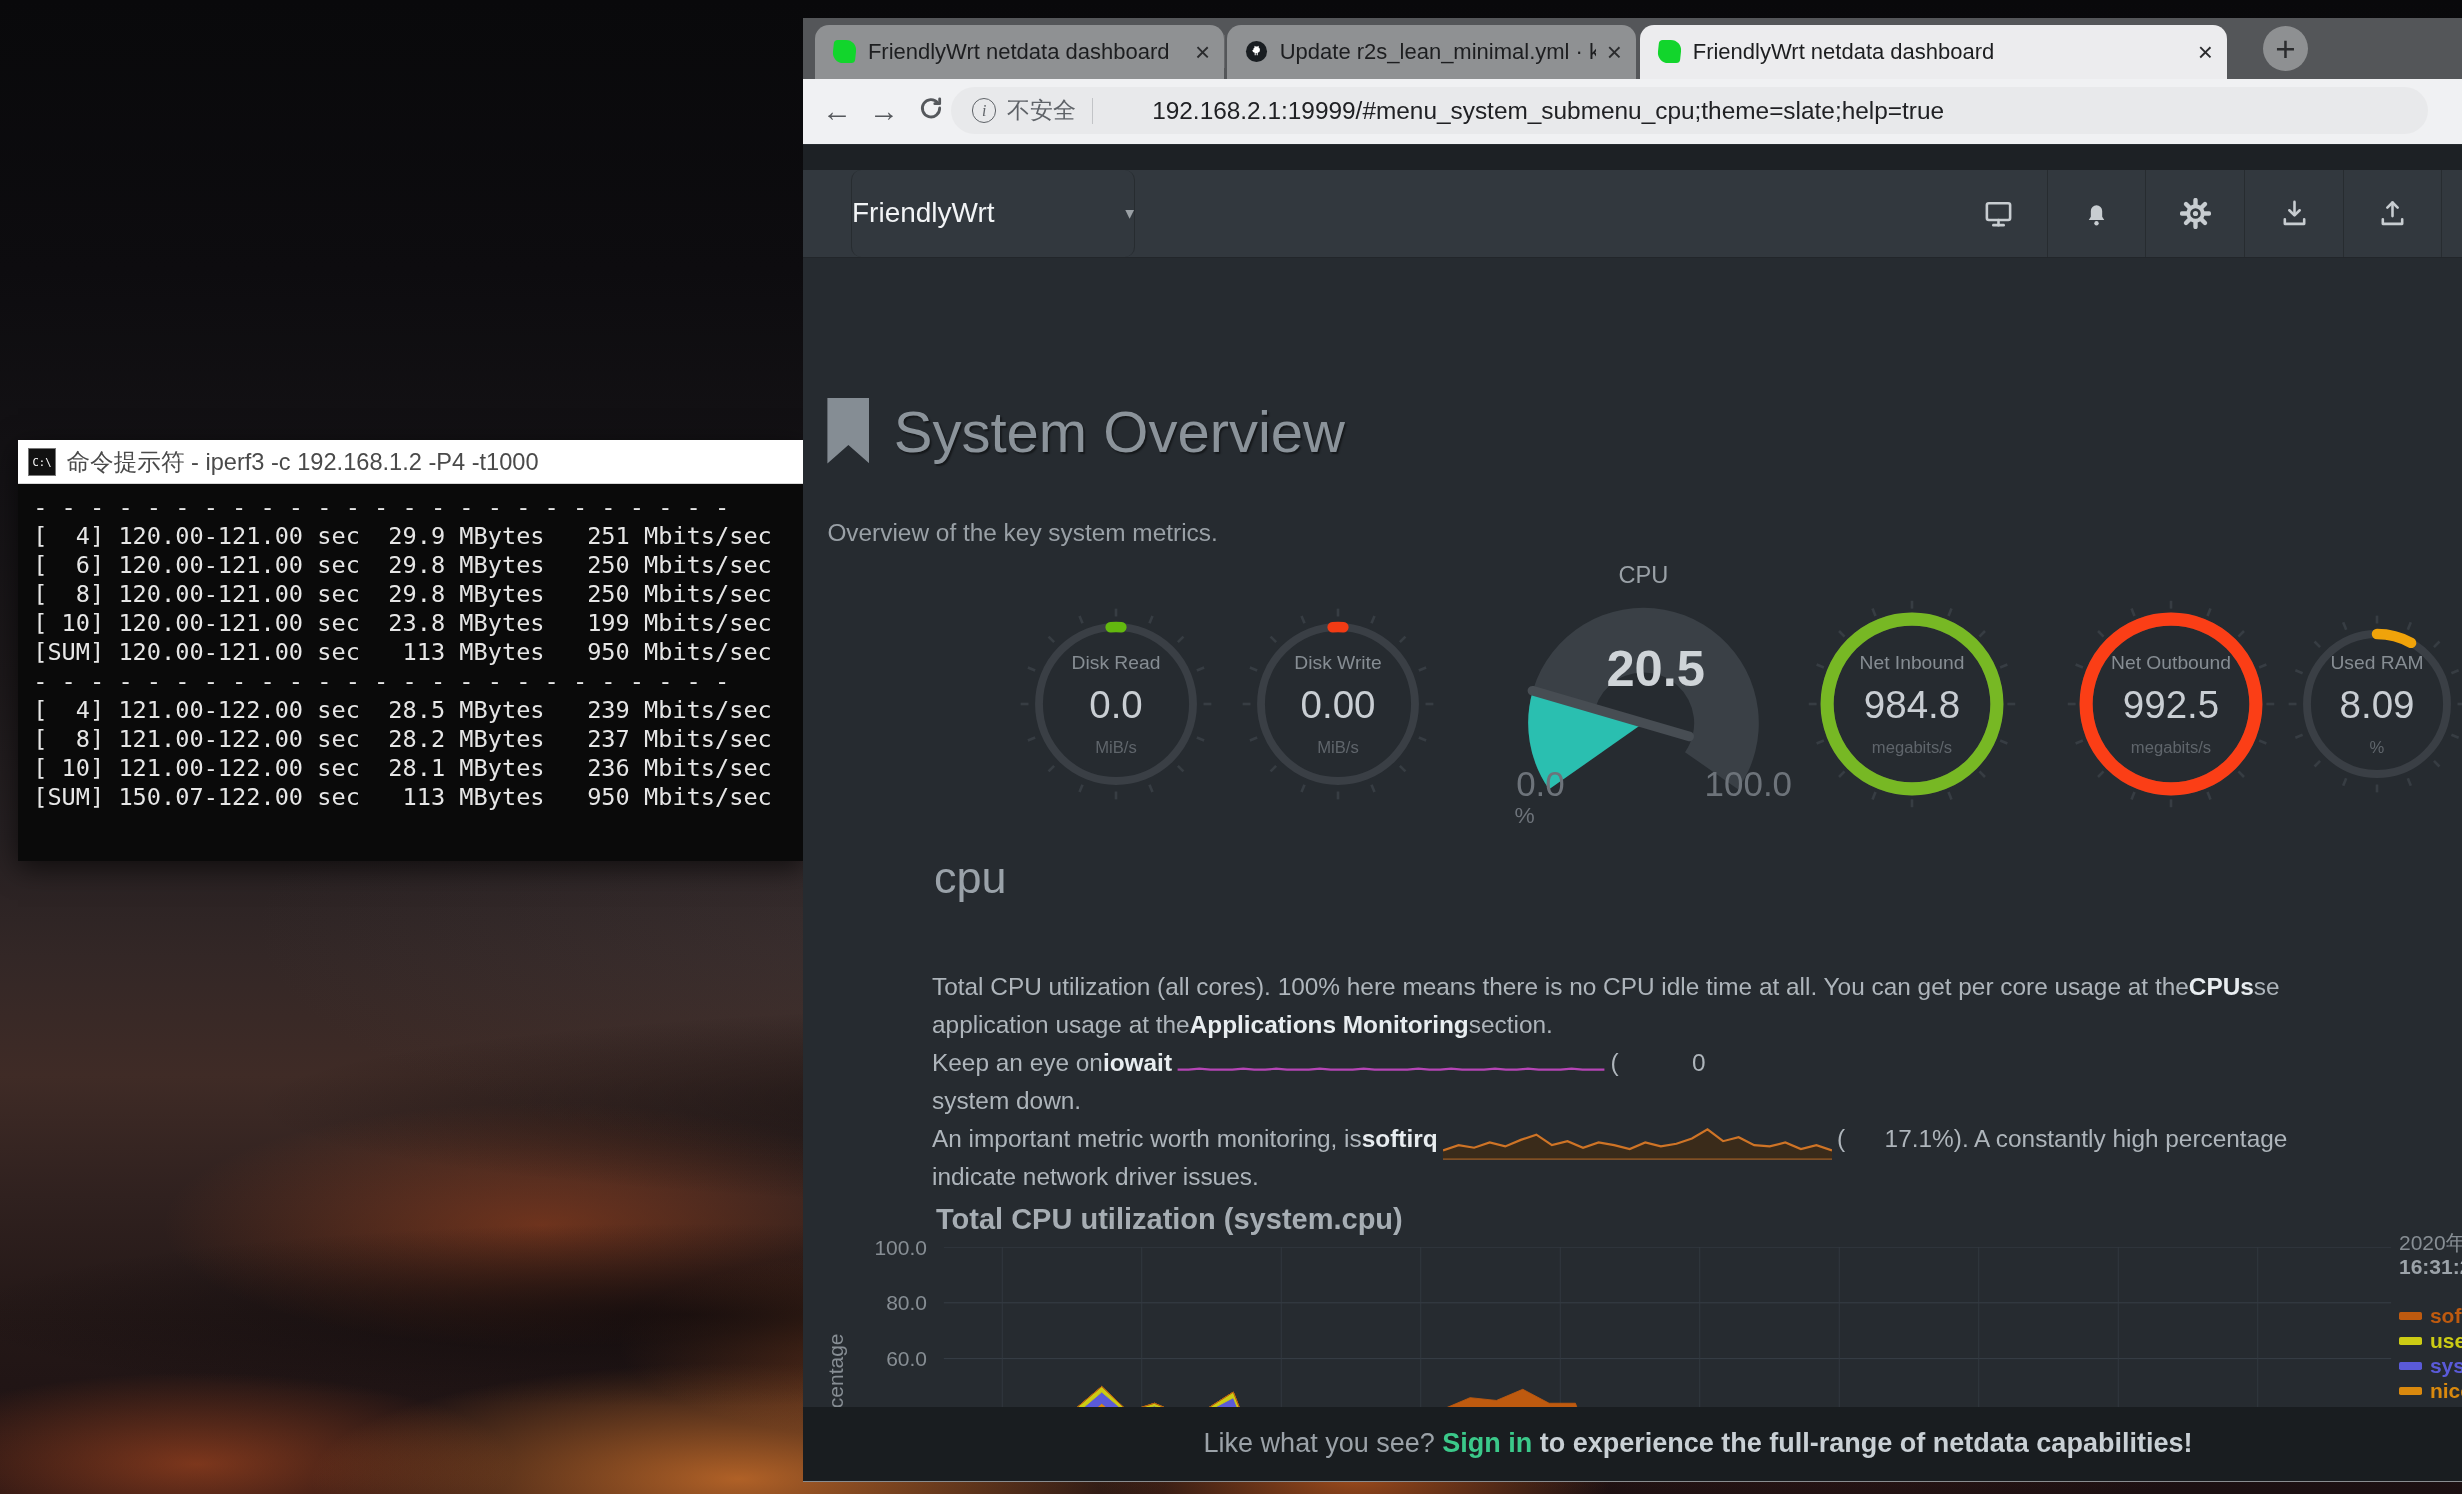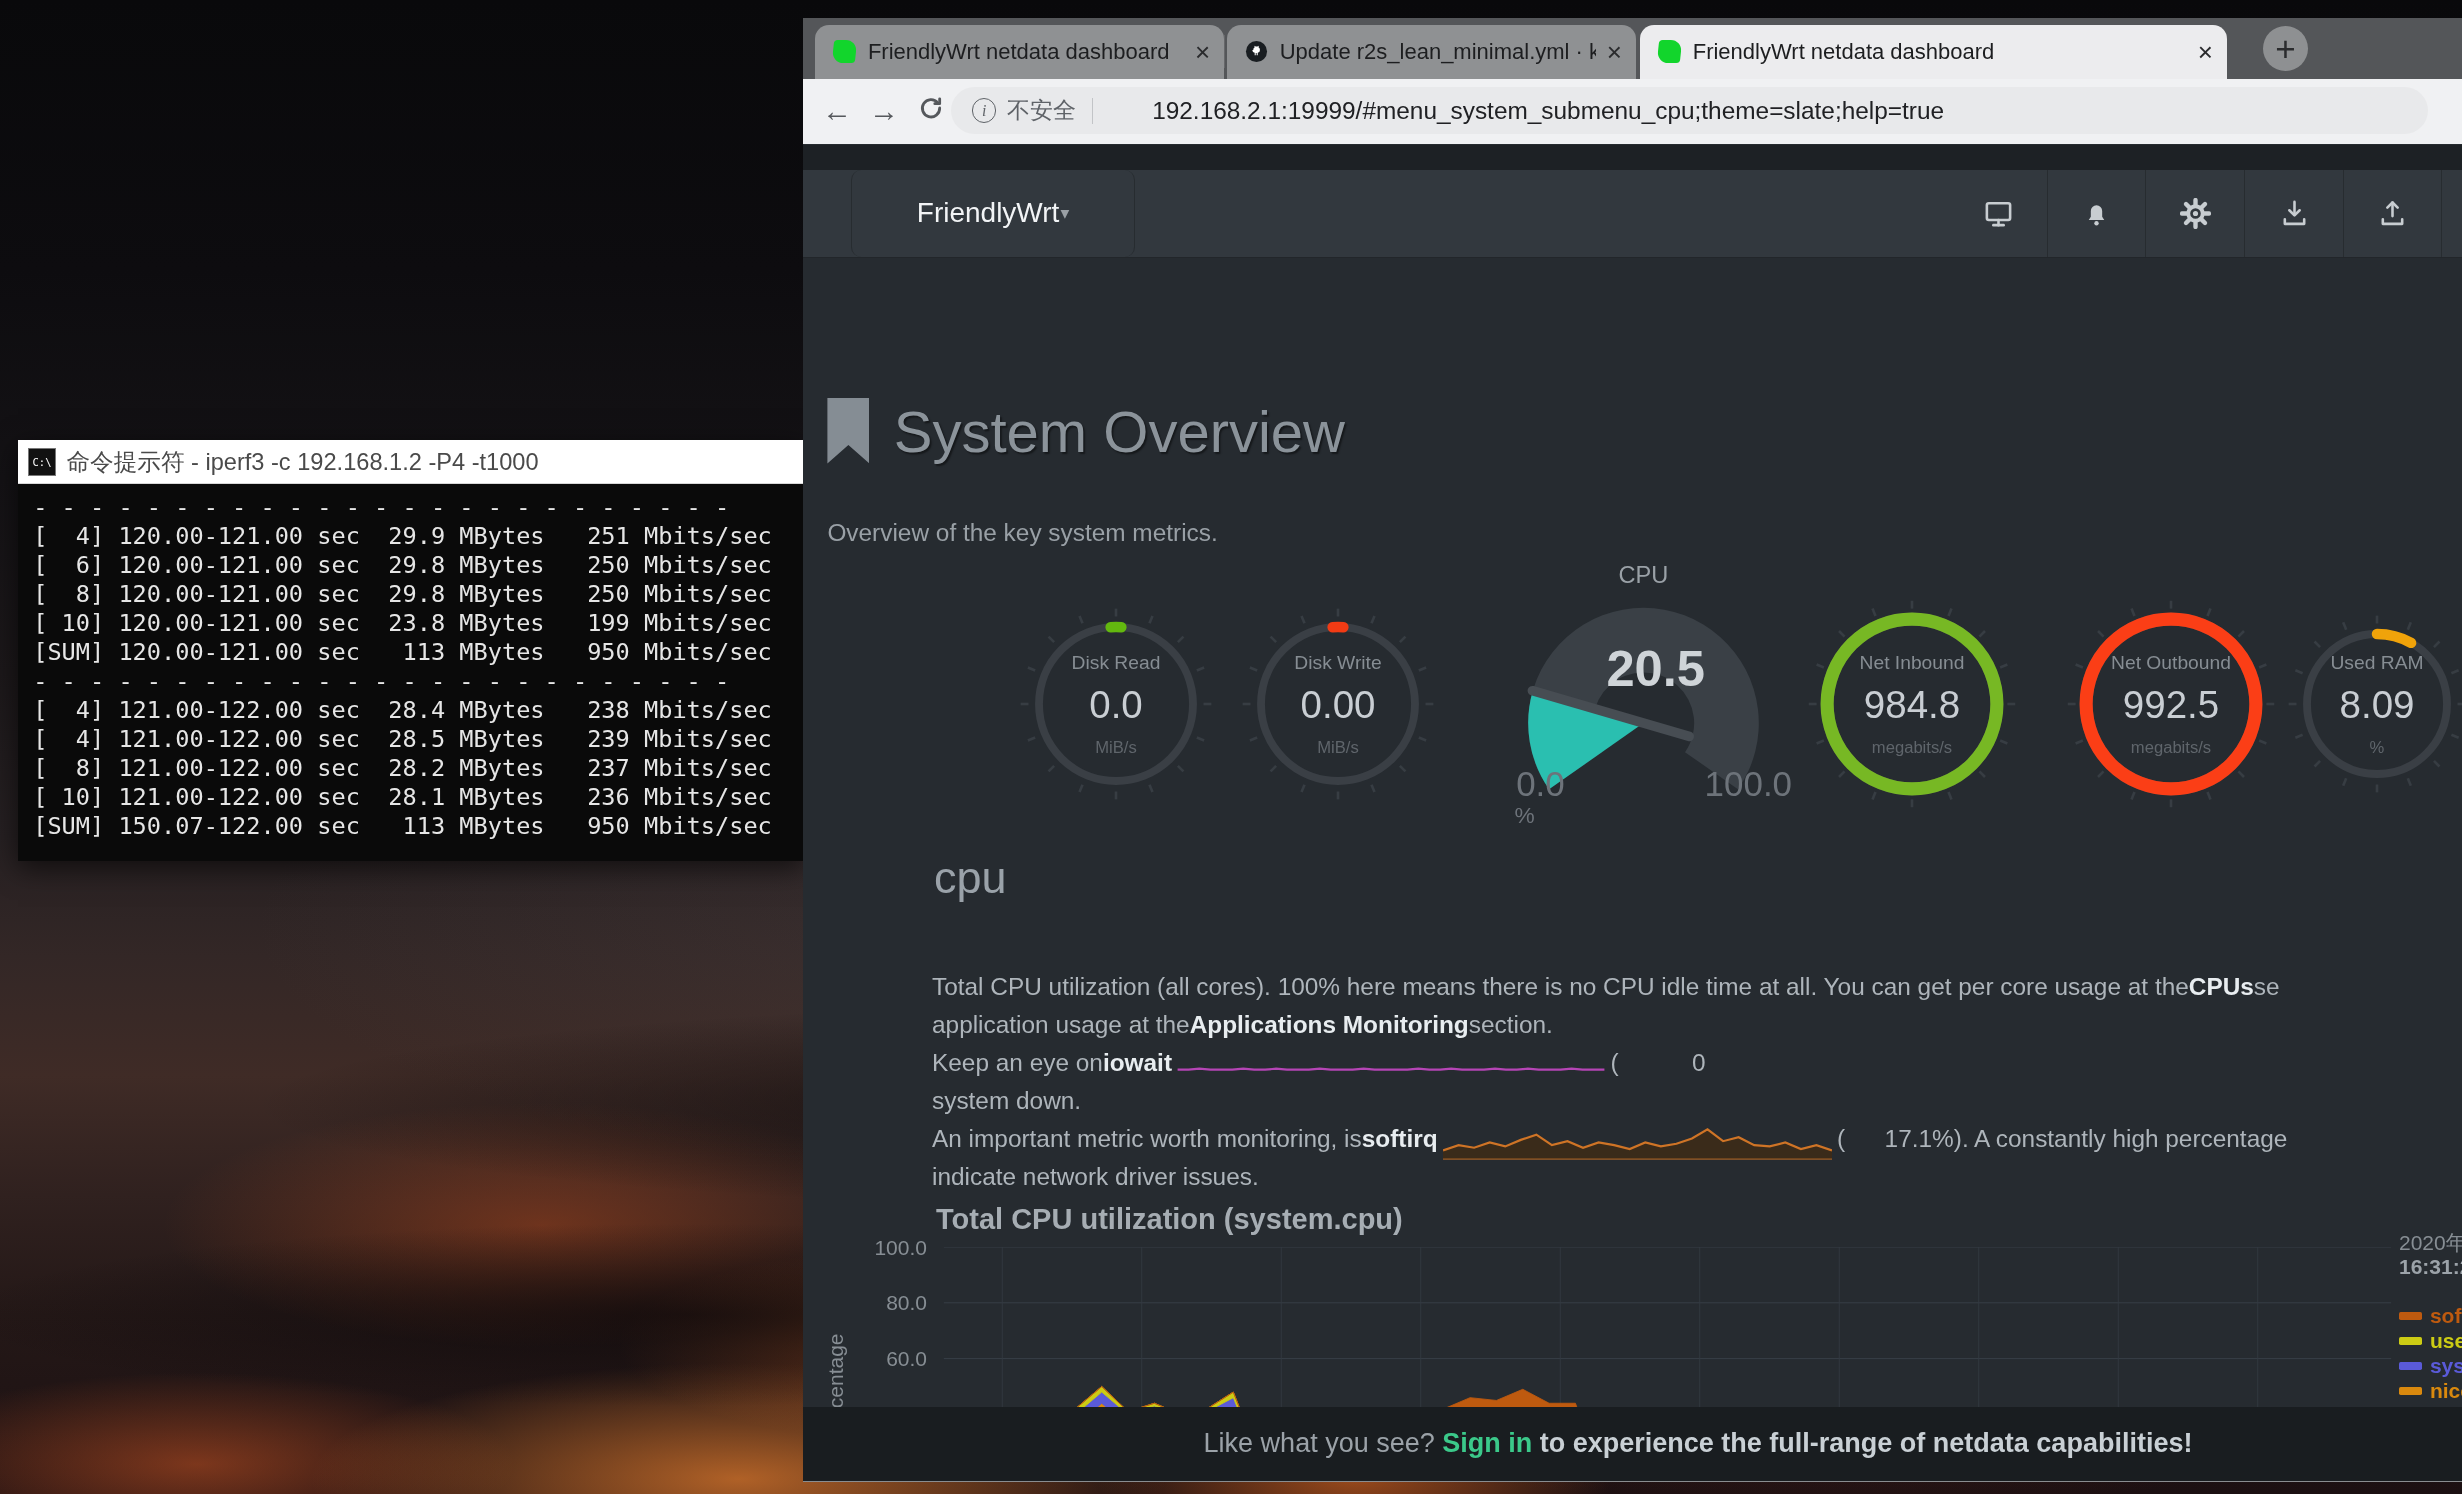--- a/index.html
+++ b/index.html
@@ -72,21 +72,21 @@
   .avatar-sliver { position:absolute; left:1642px; top:73px; width:35px; height:38px;
                    border-radius:7px; background:#8f9296; }
 
   
   .page { position:absolute; left:0; top:127px; width:100%; bottom:0; background:#262b30; }
   .page-strip { position:absolute; left:0; top:0; width:100%; height:25px; background:#1d2125; }
   .navbar { position:absolute; left:0; top:25px; width:100%; height:88px; background:#32383e;
             border-bottom:1.7px solid #22262a; }
   .brand-cell { position:absolute; left:48px; top:0; height:100%; width:284px;
                 border-left:0.9px solid #272c30; border-right:0.9px solid #272c30;
-                display:flex; align-items:center; justify-content:center; gap:1px;border-radius:10px; }
+                display:flex; align-items:center; justify-content:space-between; gap:1px;border-radius:10px; }
   .brand { font-size:28px; color:#f2f4f6; }
   .caret { font-size:17.5px; color:#9aa0a5; }
   .nav-ic-cell { position:absolute; top:0; height:100%; width:99px;
                  border-right:0.9px solid #272c30; display:flex; align-items:center;
                  justify-content:center; }
   .nav-ic-cell:nth-of-type(2) { border-left:0.9px solid #272c30; }
 
   .nd-heading { position:absolute; left:24.4px; top:253px; display:flex; align-items:flex-start; }
   .bookmark { width:42px; height:66px; background:#858d94; margin-right:24.4px;
               clip-path:polygon(0 0,100% 0,100% 100%,50% 72%,0 100%); }
@@ -144,21 +144,20 @@
       <span class="t-title">命令提示符 - iperf3  -c 192.168.1.2 -P4 -t1000</span>
     </div>
     <div class="t-body" id="t-body">
         <div class="t-line">- - - - - - - - - - - - - - - - - - - - - - - - -</div>
         <div class="t-line">[  4] 120.00-121.00 sec  29.9 MBytes   251 Mbits/sec</div>
         <div class="t-line">[  6] 120.00-121.00 sec  29.8 MBytes   250 Mbits/sec</div>
         <div class="t-line">[  8] 120.00-121.00 sec  29.8 MBytes   250 Mbits/sec</div>
         <div class="t-line">[ 10] 120.00-121.00 sec  23.8 MBytes   199 Mbits/sec</div>
         <div class="t-line">[SUM] 120.00-121.00 sec   113 MBytes   950 Mbits/sec</div>
         <div class="t-line">- - - - - - - - - - - - - - - - - - - - - - - - -</div>
-        <div class="t-line">[  4] 121.00-122.00 sec  28.4 MBytes   238 Mbits/sec</div>
         <div class="t-line">[  4] 121.00-122.00 sec  28.5 MBytes   239 Mbits/sec</div>
         <div class="t-line">[  8] 121.00-122.00 sec  28.2 MBytes   237 Mbits/sec</div>
         <div class="t-line">[ 10] 121.00-122.00 sec  28.1 MBytes   236 Mbits/sec</div>
         <div class="t-line">[SUM] 150.07-122.00 sec   113 MBytes   950 Mbits/sec</div>
       </div>
   </div>
 
   <div id="browser">
     <div class="tabstrip" id="tabstrip">
       <div class="newtab">+</div>

